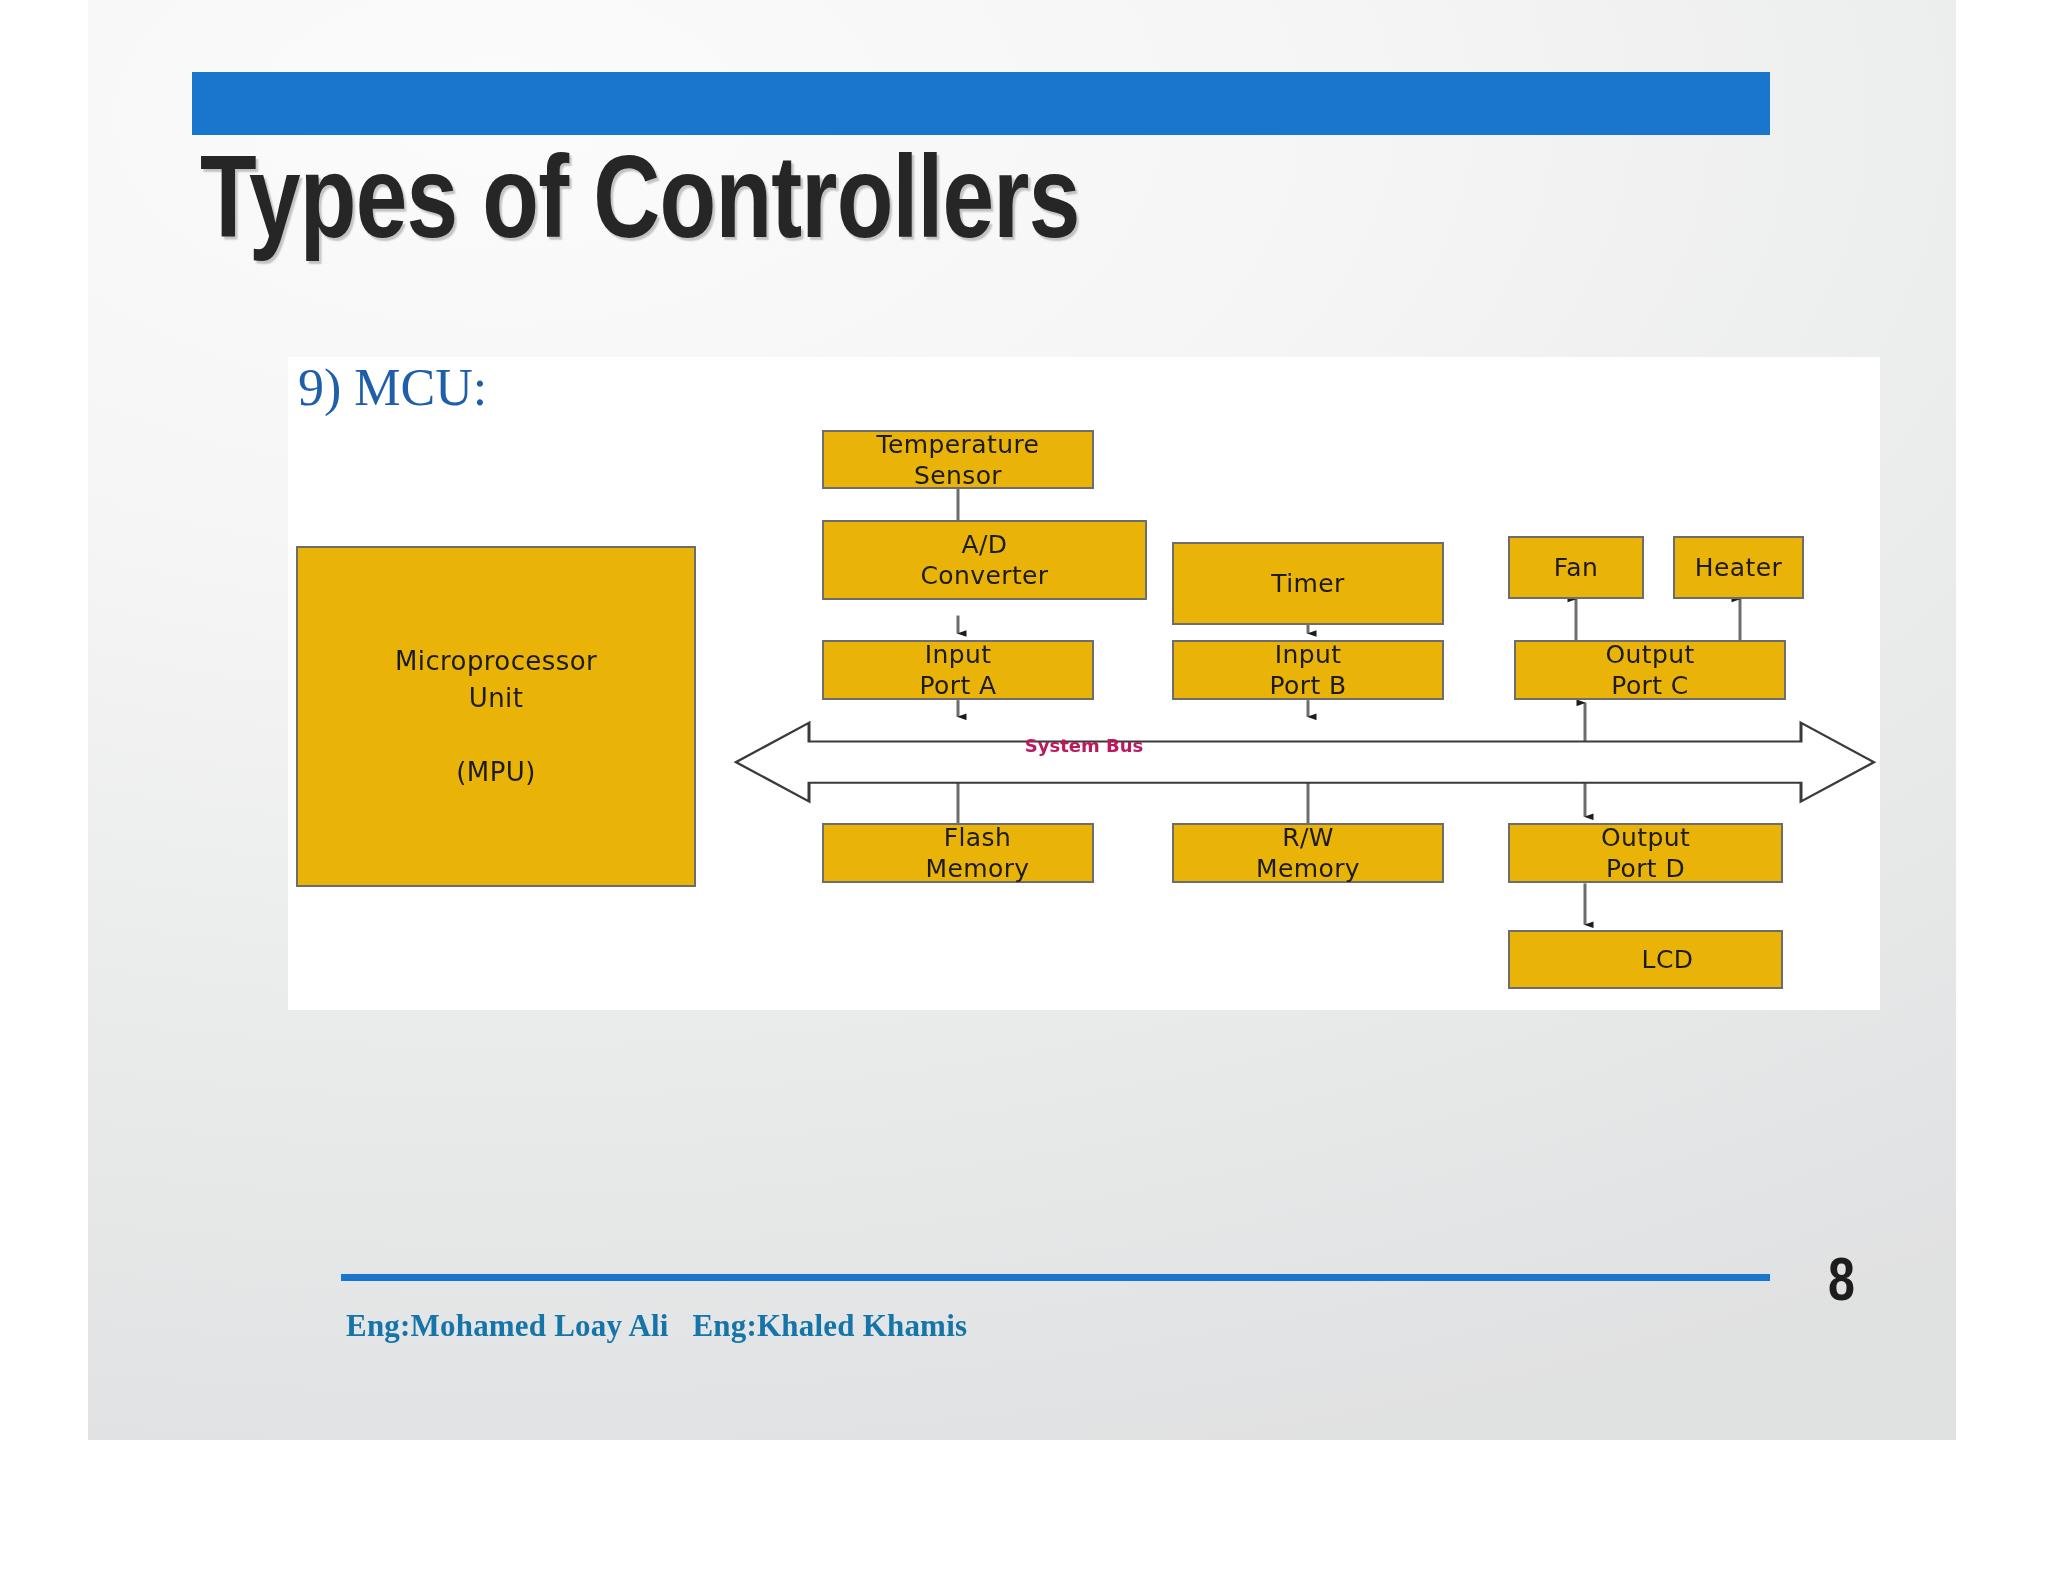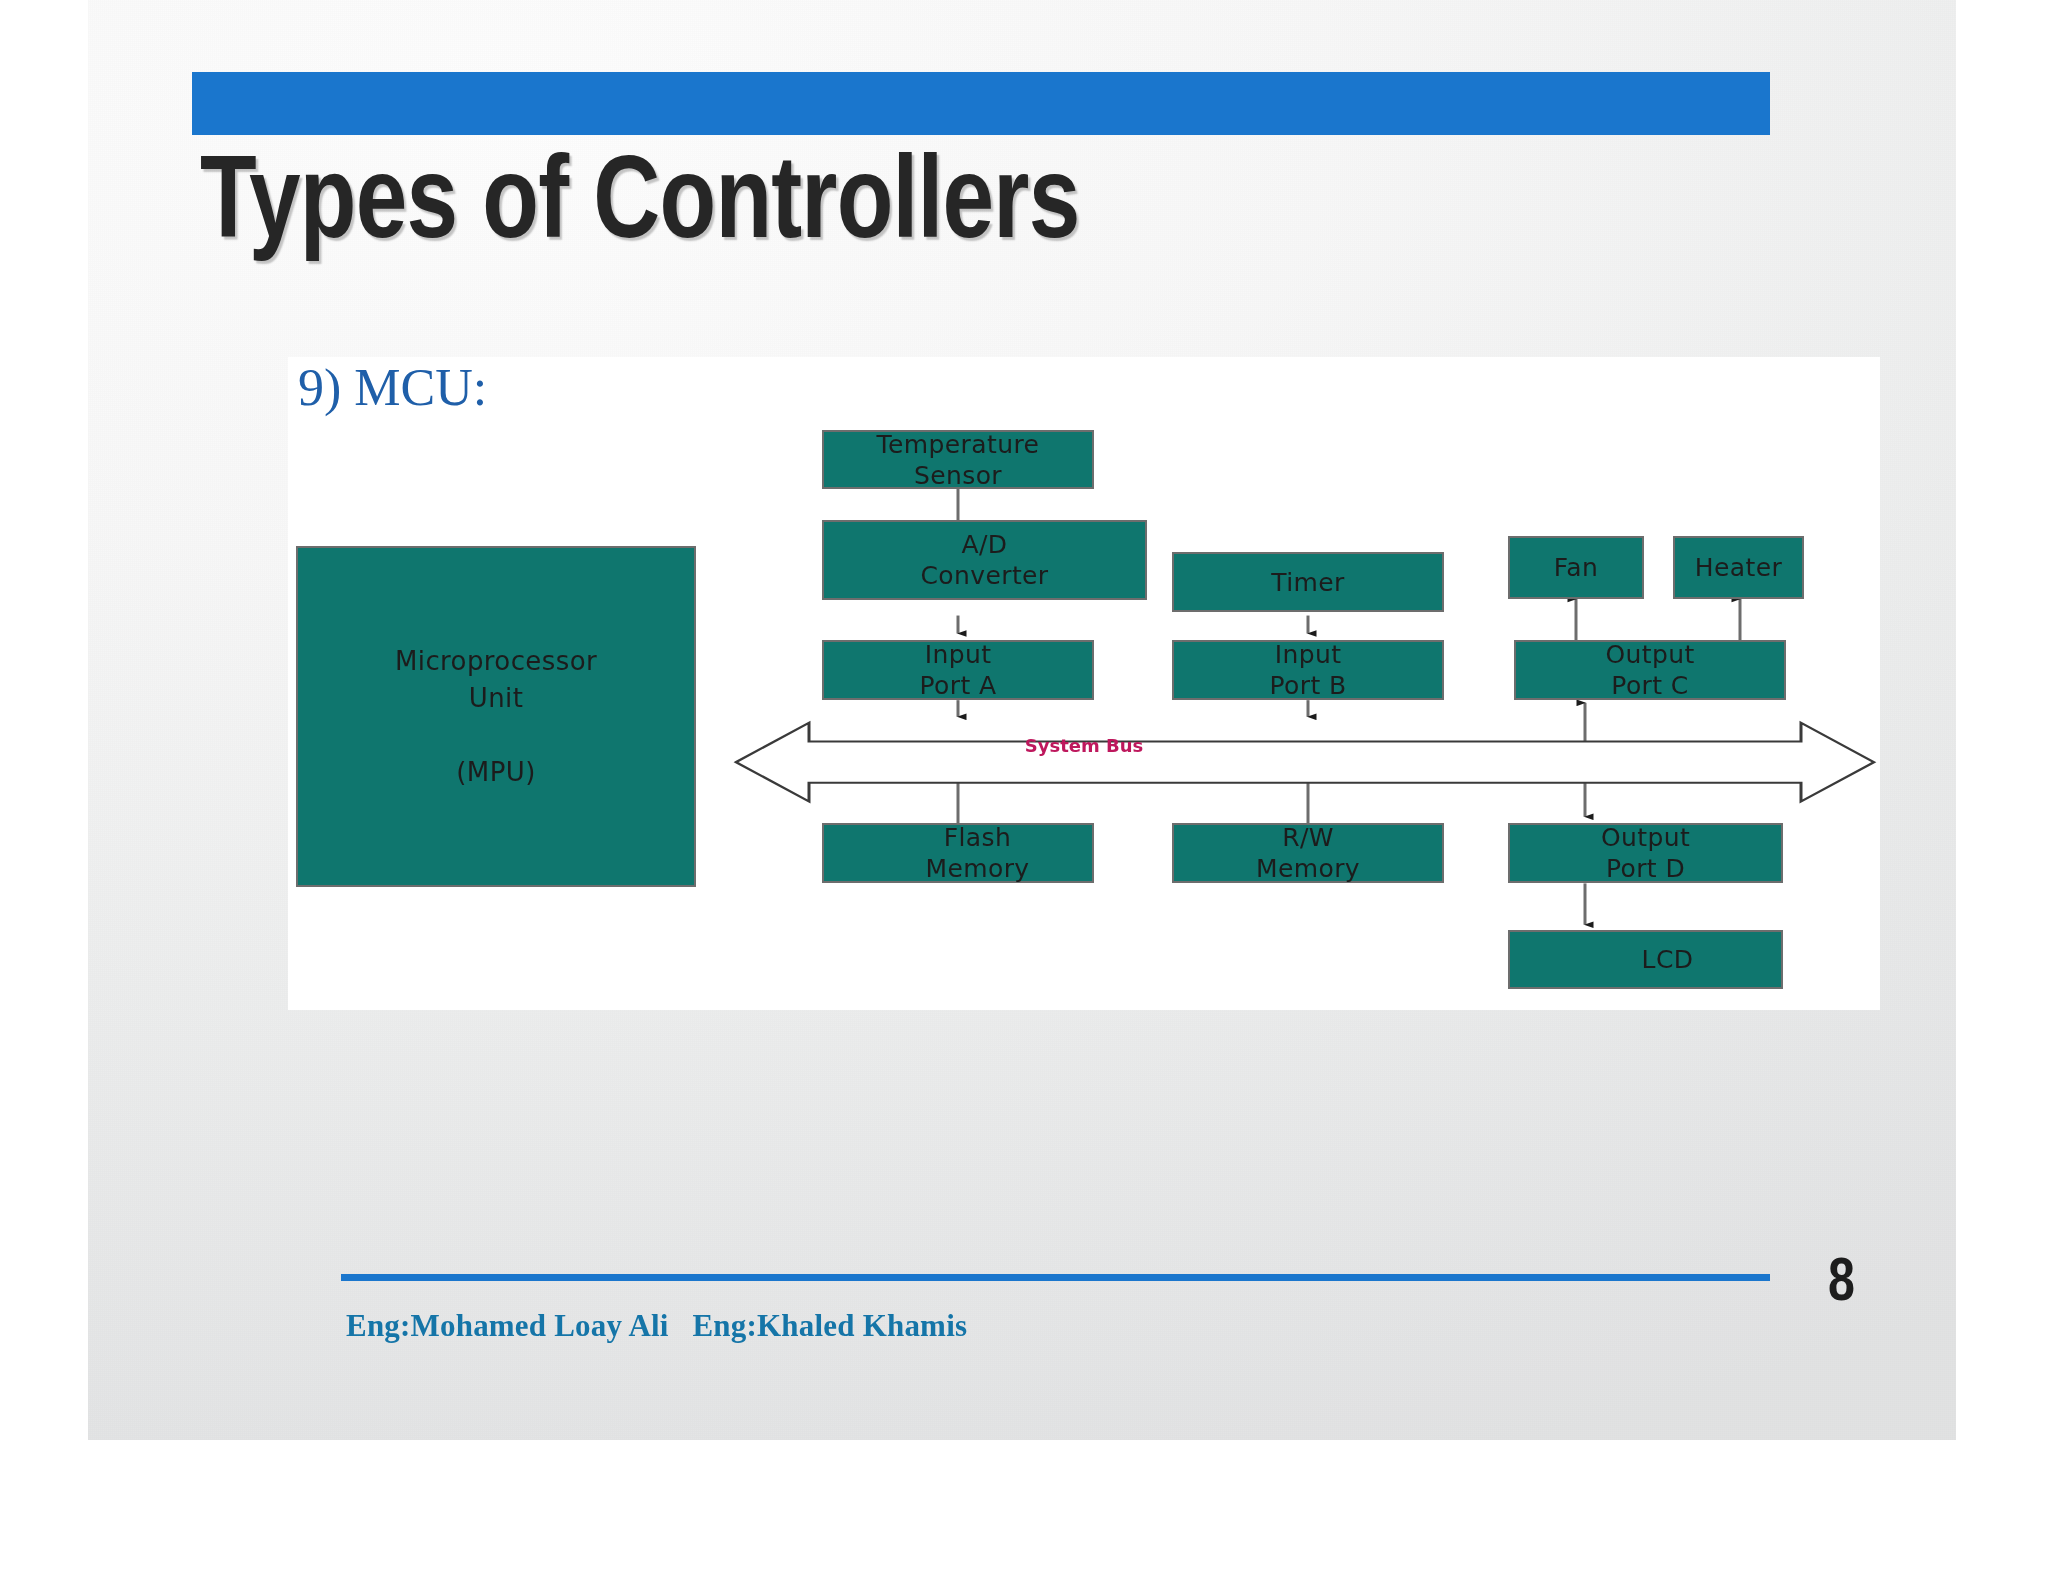--- a/index.html
+++ b/index.html
@@ -70,21 +70,21 @@
     width: 1592px; height: 653px;
     background: #ffffff;
     z-index: 2;
   }
   #diagram-svg { position:absolute; left:0; top:0; width:1592px; height:653px; }
 
   .node {
     position: absolute;
     box-sizing: border-box;
     border: 2px solid #6d6d6d;
-    background: #0f766e;
+    background: #eab308;
     display: flex;
     align-items: center;
     justify-content: center;
     text-align: center;
     color: #1c1c1c;
     font-family: "DejaVu Sans", sans-serif;
     font-size: 25px;
     line-height: 31px;
     letter-spacing: .4px;
     white-space: pre-line;
@@ -196,21 +196,21 @@
 Unit
 
 (MPU)</div>
 
     <div class="node" style="left: 534px; top: 73.2959px; width: 272px; height: 58.6367px;">Temperature
 Sensor</div>
 
     <div class="node" style="left: 534px; top: 163px; width: 325px; height: 79.9592px;">A/D
 Converter</div>
 
-    <div class="node" style="left: 884px; top: 195px; width: 272px; height: 60px;">Timer</div>
+    <div class="node" style="left: 884px; top: 185px; width: 272px; height: 83px;">Timer</div>
 
     <div class="node" style="left: 1220px; top: 178.576px; width: 136px; height: 63.301px;">Fan</div>
 
     <div class="node" style="left: 1385px; top: 178.576px; width: 131px; height: 63.301px;">Heater</div>
 
     <div class="node" style="left: 534px; top: 283.189px; width: 272px; height: 59.9694px;">Input
 Port A</div>
 
     <div class="node" style="left: 884px; top: 283.189px; width: 272px; height: 59.9694px;">Input
 Port B</div>

